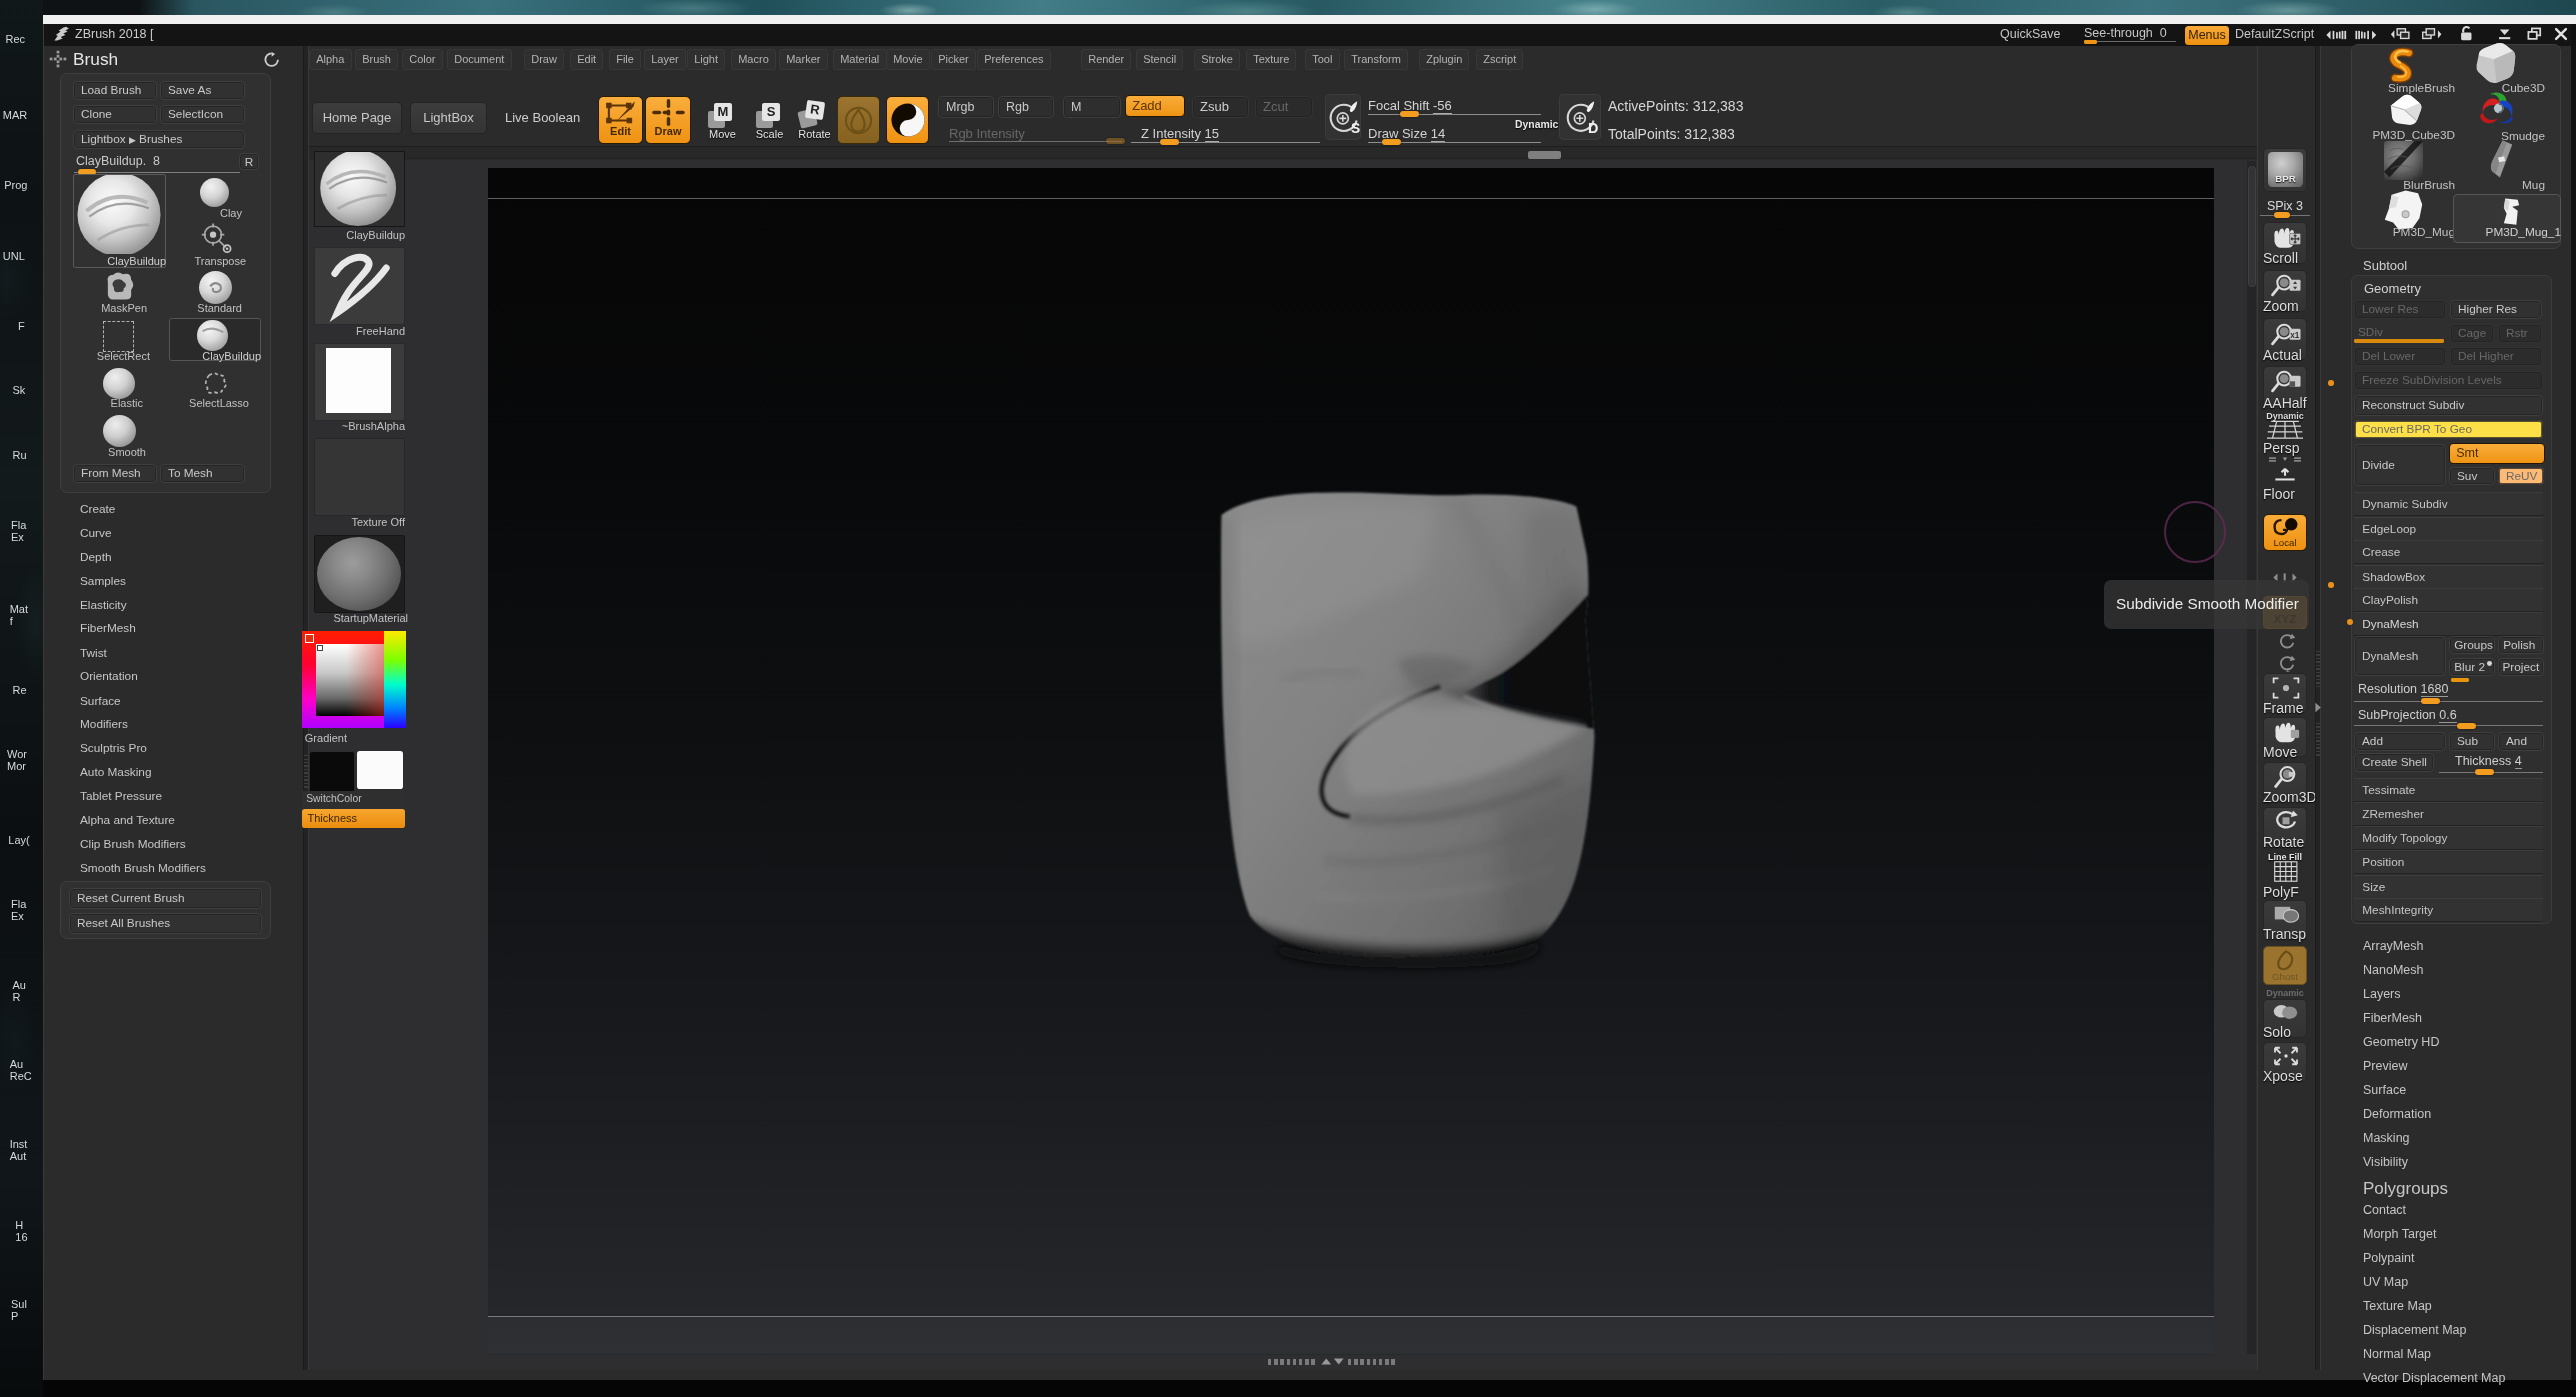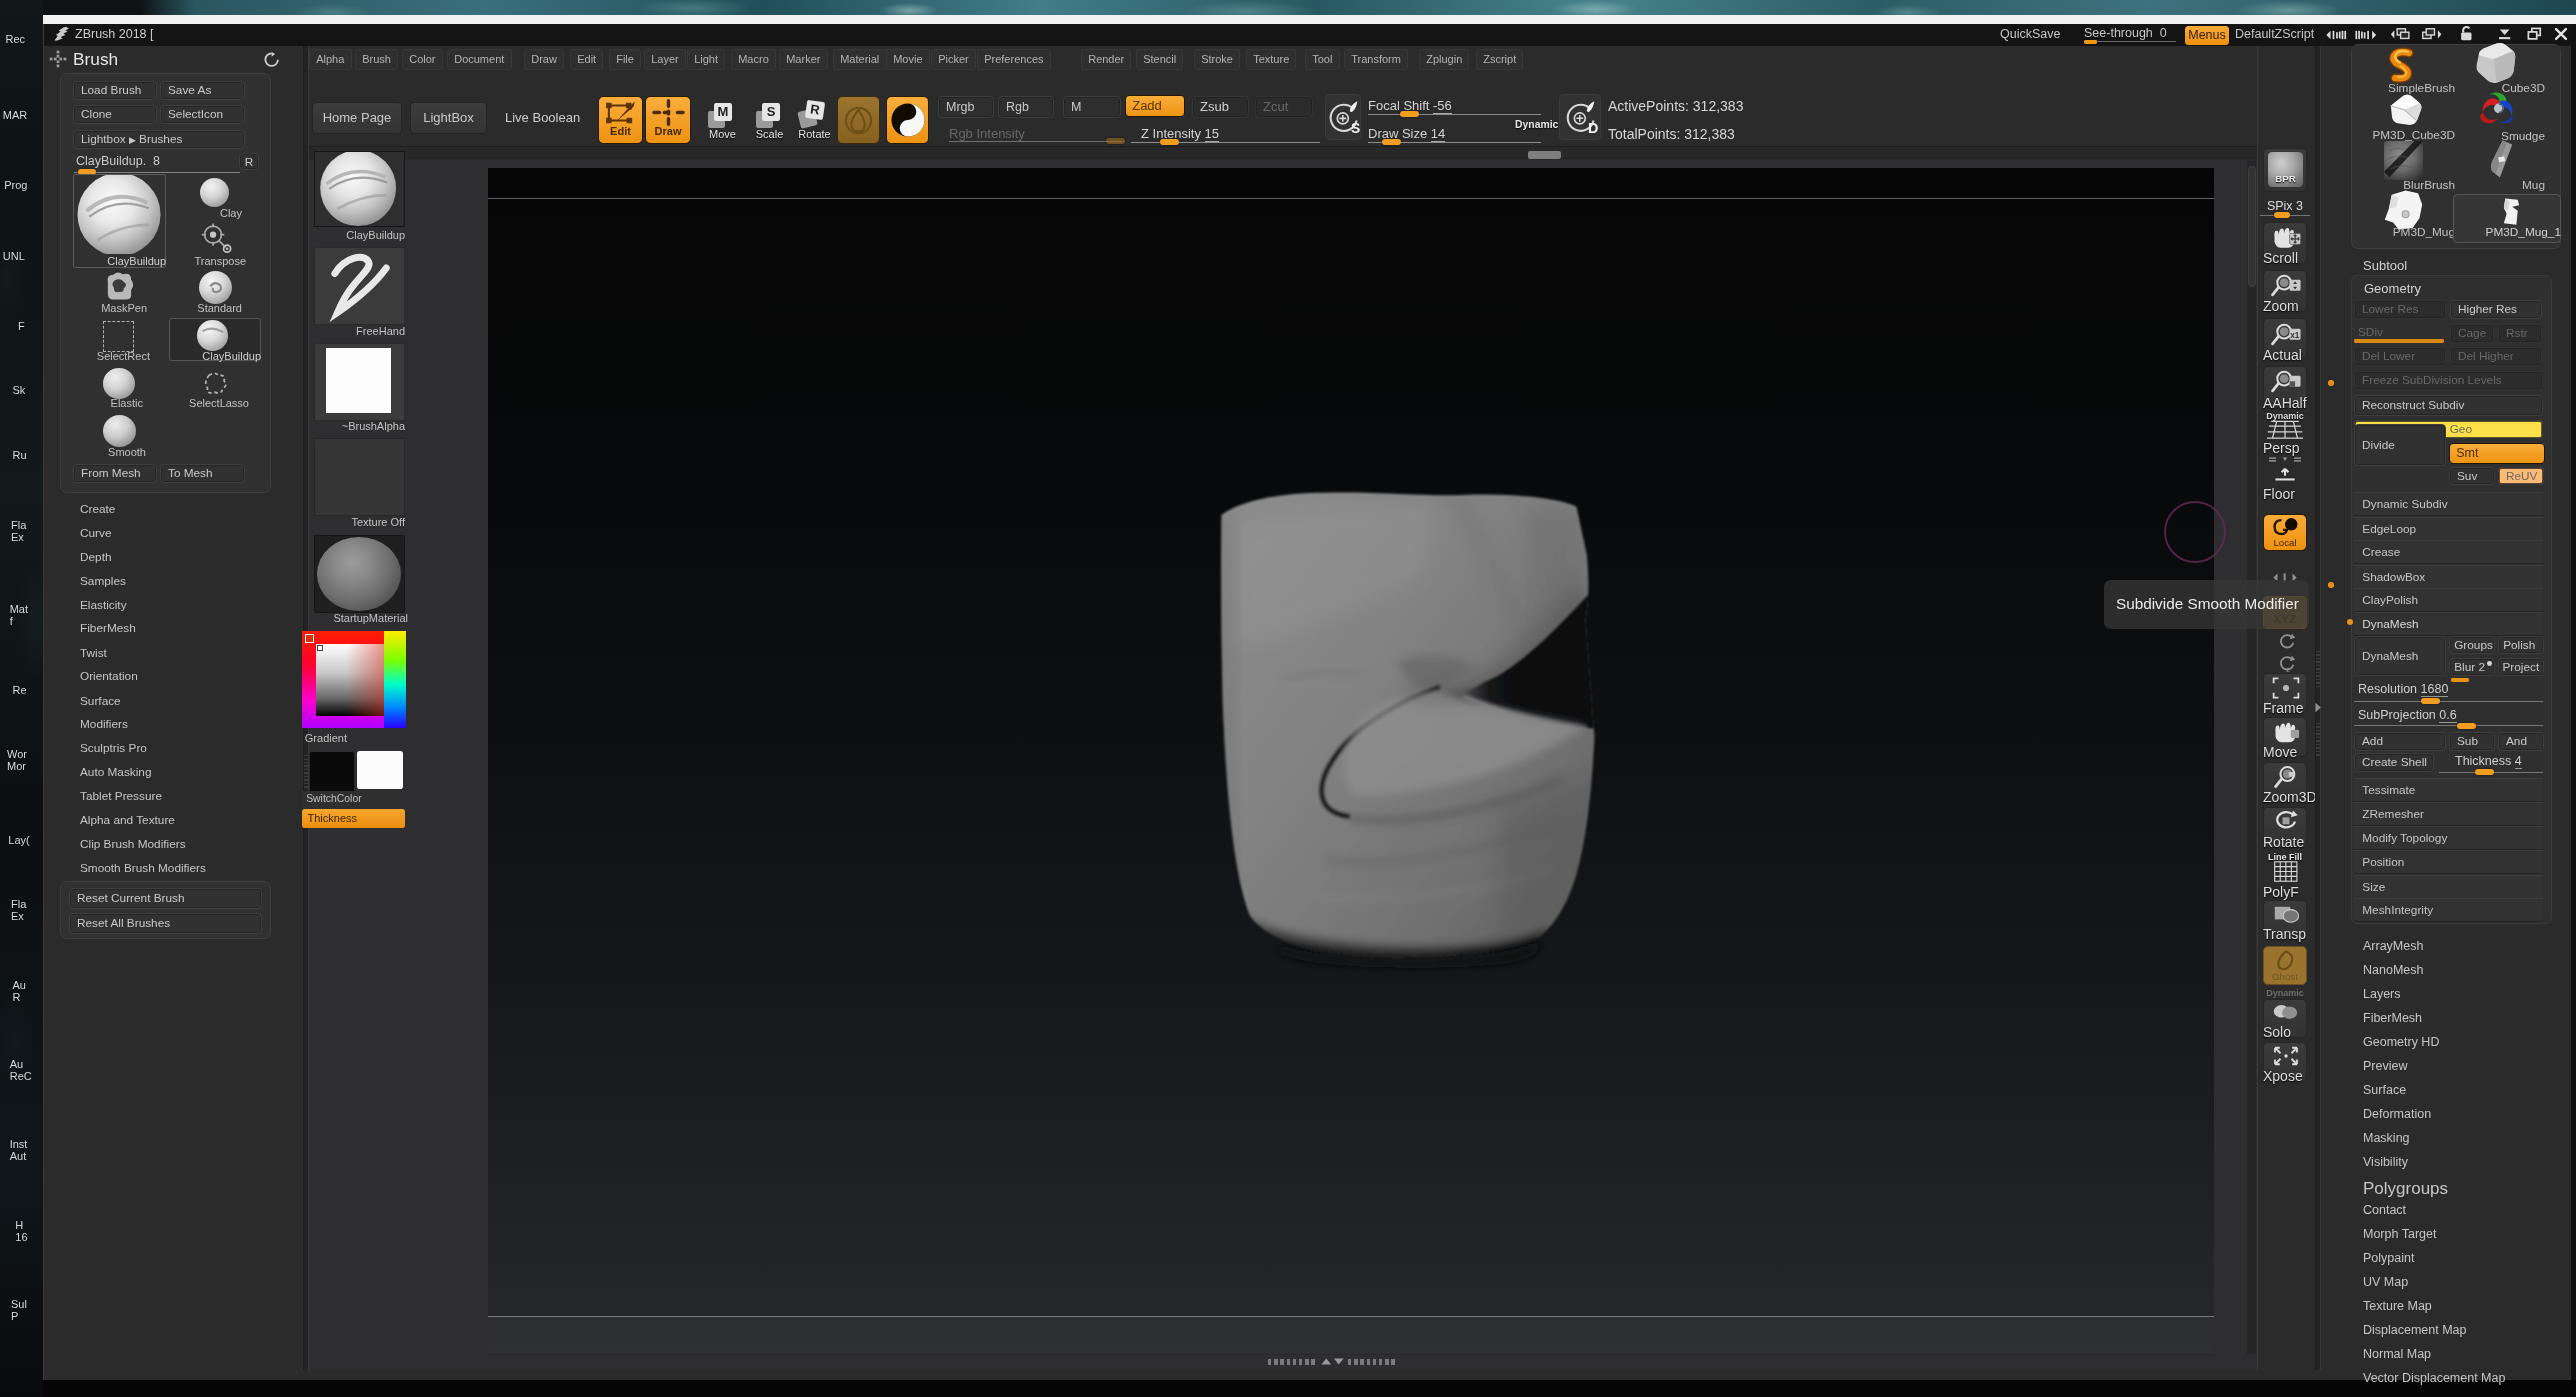--- a/index.html
+++ b/index.html
@@ -773,21 +773,21 @@
   <div class="pb dim" style="left:2450px;top:324px;width:44px;height:19px;background:#2c2c2c;border-color:#333">Cage</div>
   <div class="pb dim" style="left:2498px;top:324px;width:44px;height:19px;background:#2c2c2c;border-color:#333">Rstr</div>
 
   <div class="pb dim" style="left:2354px;top:347px;width:92px;height:19px;background:#2c2c2c;border-color:#333">Del Lower</div>
   <div class="pb dim" style="left:2450px;top:347px;width:92px;height:19px;background:#2c2c2c;border-color:#333">Del Higher</div>
 
   <div class="pb dim" style="left:2354px;top:371px;width:189px;height:19px;background:#2c2c2c;border-color:#333">Freeze SubDivision Levels</div>
   <div class="pb" style="left:2354px;top:395px;width:189px;height:21px;line-height:19.4px">Reconstruct Subdiv</div>
   <div class="pb dim" style="left:2354px;top:420px;width:189px;height:19px;background:#fde047;border-color:#333">Convert BPR To Geo</div>
 
-  <div class="pb" style="left:2354px;top:424px;width:92px;height:42px;line-height:40px">Divide</div>
+  <div class="pb" style="left:2354px;top:444px;width:92px;height:42px;line-height:40px">Divide</div>
   <div class="a" style="left:2449px;top:443px;width:96px;height:21px;background:linear-gradient(#f9ad3a,#ef9414);border:1.4px solid #241604;border-radius:4.2px;color:#4c2c06;font-size:12.5px;line-height:18px;padding-left:6.2px">Smt</div>
   <div class="pb" style="left:2449px;top:467px;width:46px;height:18px">Suv</div>
   <div class="pb dim" style="left:2498px;top:467px;width:46px;height:18px;background:#fdba74;border-color:#333">ReUV</div>
 
   <div class="row" style="left:2354px;width:189px;top:492px">Dynamic Subdiv</div>
   <div class="row" style="left:2354px;width:189px;top:517px">EdgeLoop</div>
   <div class="row" style="left:2354px;width:189px;top:540px">Crease</div>
   <div class="row" style="left:2354px;width:189px;top:565px">ShadowBox</div>
   <div class="row" style="left:2354px;width:189px;top:588px">ClayPolish</div>
   <div class="row" style="left:2354px;width:189px;top:612px;color:#d8d8d8">DynaMesh</div>

